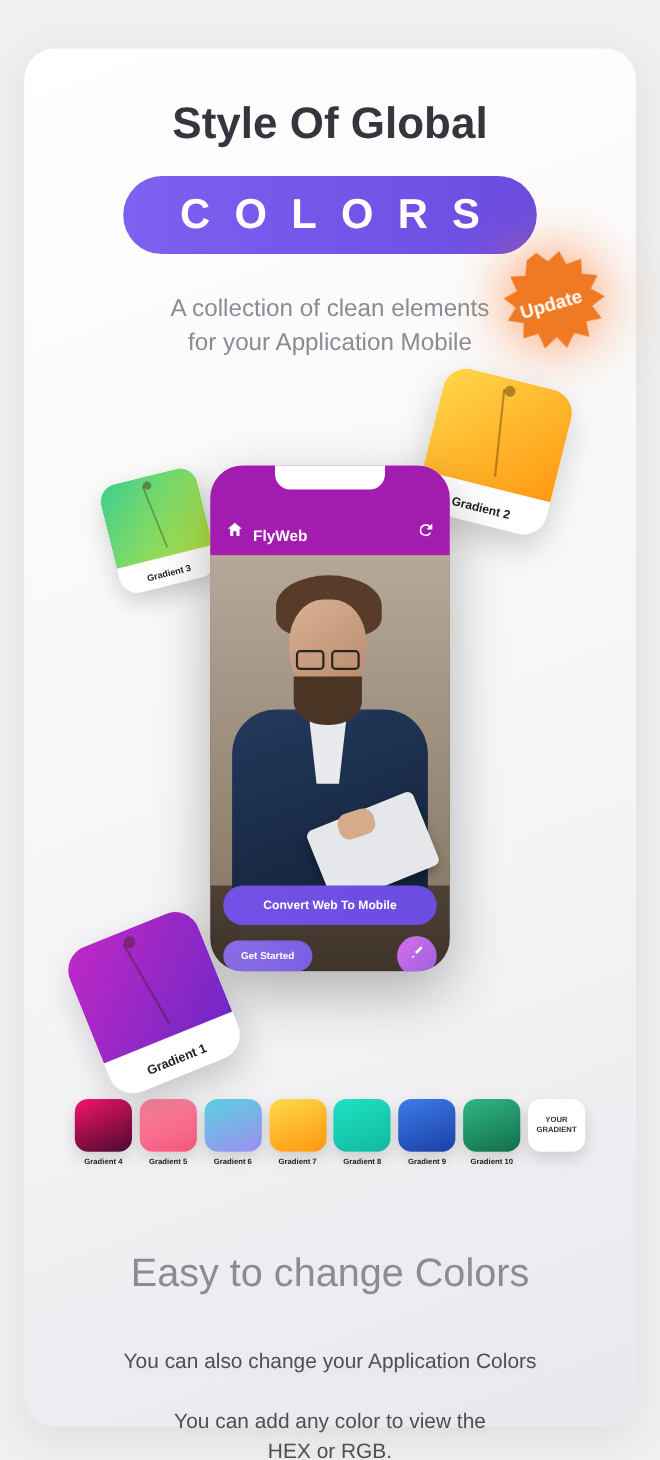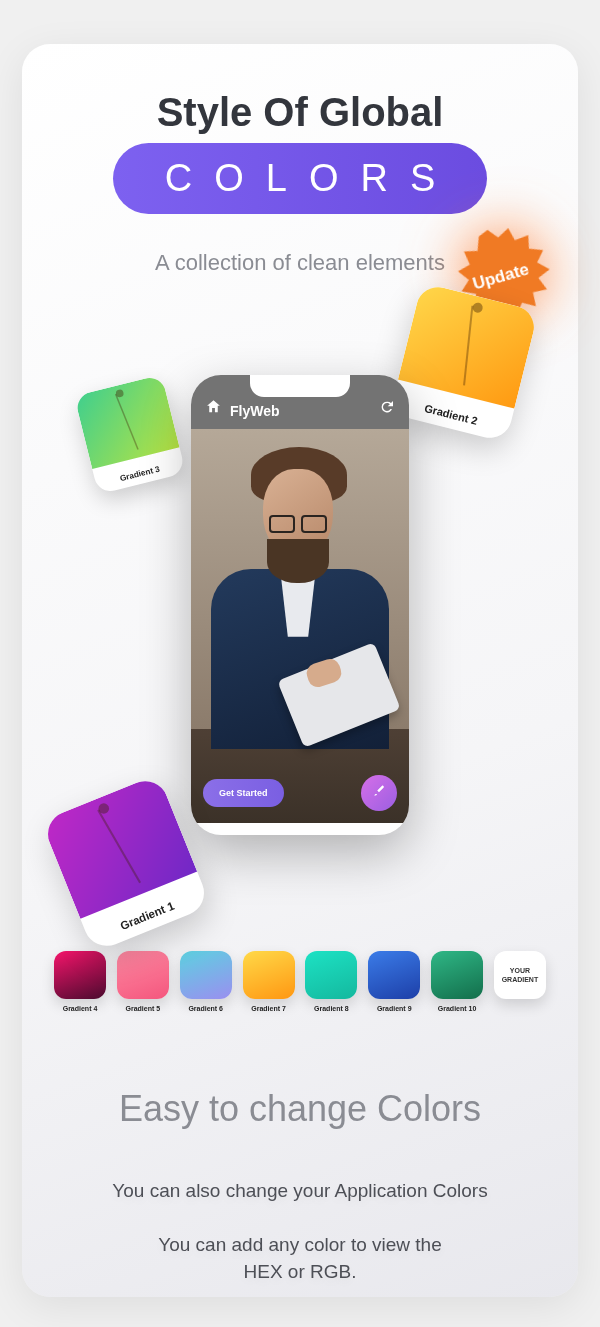--- a/index.html
+++ b/index.html
@@ -12,41 +12,41 @@
   overflow: hidden;
 }
 .card {
   position: absolute;
   top: 44px;
   left: 22px;
   right: 22px;
   bottom: 30px;
   background: linear-gradient(160deg, #ffffff 0%, #f5f5f7 60%, #e8e8ed 100%);
   border-radius: 28px;
-  padding: 40px 30px;
+  padding: 40px 44px;
   box-shadow: 0 10px 40px rgba(0,0,0,0.08);
 }
 .title-line1 {
   text-align: center;
   font-size: 40px;
   font-weight: 700;
   color: #33363d;
   margin-top: 6px;
 }
 .colors-pill {
   background: linear-gradient(90deg, #7d61f0, #6b4ce0);
   color: #fff;
   font-size: 38px;
-  font-weight: 400;
+  font-weight: 700;
   letter-spacing: 22px;
   text-align: center;
   padding: 14px 30px 14px 52px;
   border-radius: 36px;
   display: inline-block;
-  margin: 8px auto 0;
+  margin: 25px auto 0;
 }
 .pill-wrap { text-align: center; }
 .subtitle {
   text-align: center;
   color: #8a8c93;
   font-size: 22px;
   font-weight: 400;
   line-height: 1.4;
   margin-top: 34px;
 }
@@ -142,22 +142,22 @@
   top: 0;
   left: 50%;
   transform: translateX(-50%);
   width: 100px;
   height: 22px;
   background: #fff;
   border-radius: 0 0 14px 14px;
   z-index: 10;
 }
 .phone-header {
-  background: #737373;
-  height: 54px;
+  background: #a21caf;
+  height: 82px;
   display: flex;
   align-items: flex-end;
   padding: 0 14px 10px;
   color: #fff;
   gap: 8px;
 }
 .phone-header .home-icon svg { width: 17px; height: 17px; fill: #fff; }
 .phone-header .title { font-size: 14px; font-weight: 600; flex: 1; }
 .phone-header .refresh-icon svg { width: 16px; height: 16px; fill: #fff; }
 .phone-body {
@@ -344,20 +344,21 @@
 
   <div class="badge-update">
     <svg viewBox="0 0 100 100">
         <polygon fill="#f07a24" points="50,2 58,12 70,6 73,19 87,18 84,31 97,36 88,46 98,56 85,61 90,74 76,73 75,87 63,80 53,91 47,79 34,86 32,72 18,72 22,59 9,53 19,44 11,33 24,30 22,16 35,19 40,6"></polygon>
       </svg>
     <span>Update</span>
   </div>
 
   <div class="subtitle">
     <span>A collection of clean elements</span><br>
+    <span>for your Application Mobile</span>
   </div>
 
   <div class="phone-area">
 
     <div class="swatch-big sw3">
       <div class="fill"></div>
       <div class="lbl">Gradient 3</div>
     </div>
 
     <div class="swatch-big sw2">
@@ -385,20 +386,21 @@
           <div class="wall"></div>
           <div class="suit"></div>
           <div class="shirt"></div>
           <div class="hair"></div>
           <div class="head"></div>
           <div class="glasses"></div>
           <div class="beard"></div>
           <div class="tablet"></div>
           <div class="hand"></div>
         </div>
+        <div class="btn-primary">Convert Web To Mobile</div>
         <div class="btn-row">
           <div class="btn-secondary">Get Started</div>
           <div class="fab">
             <span>
               <svg viewBox="0 0 24 24">
                   <path d="M7 17c-1 0-3 1-3 3 1 0 3 0 4-1 1-1 0-2-1-2zm13-13-1-1c-.5-.5-1.3-.5-1.8 0L9 11l3 3 8-8c.5-.5.5-1.3 0-1.8z"></path>
                 </svg>
             </span>
           </div>
         </div>

